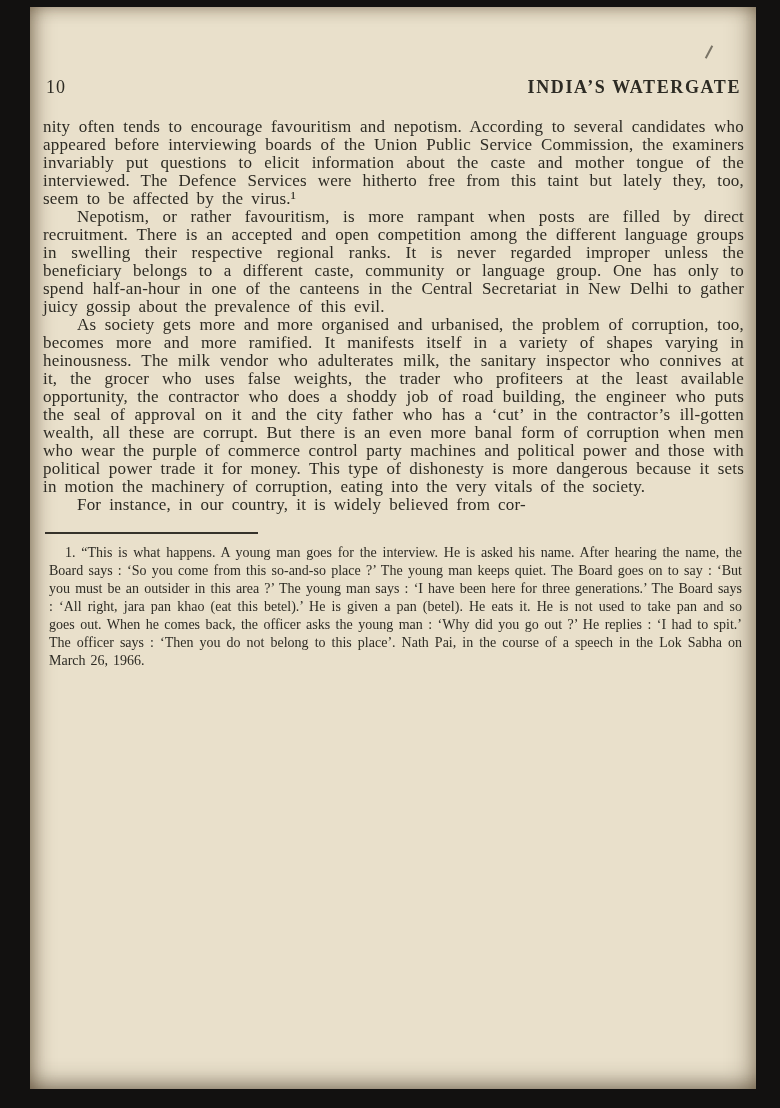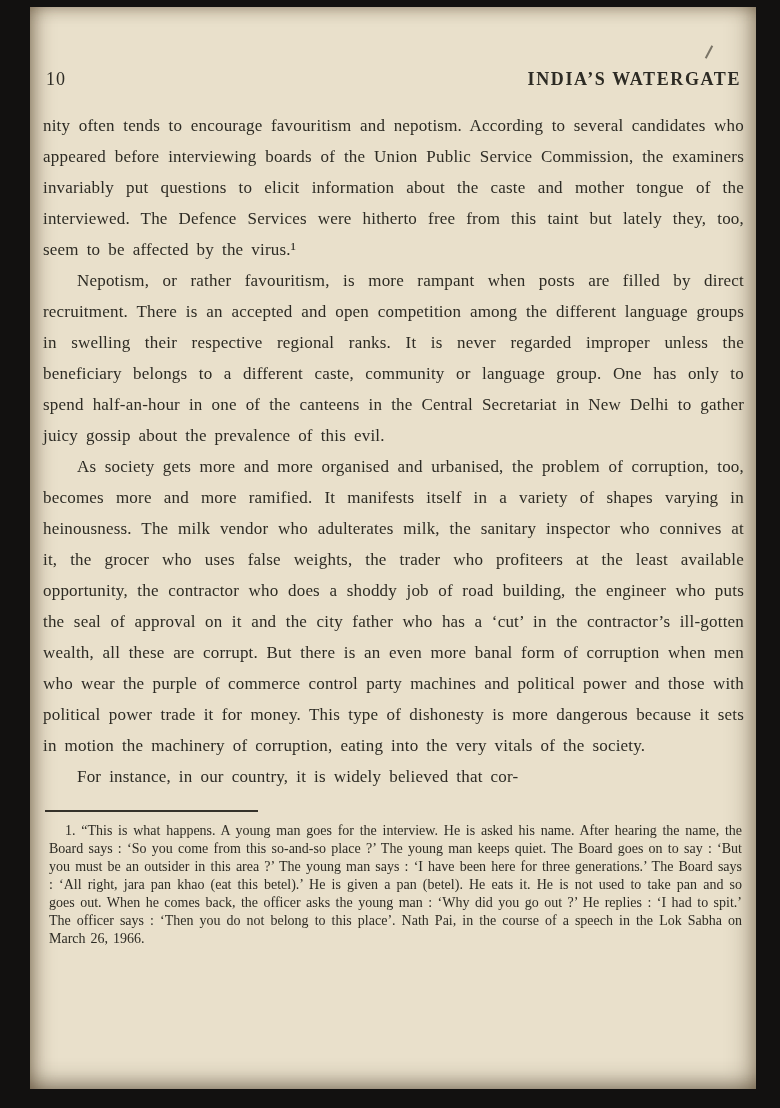--- a/index.html
+++ b/index.html
@@ -21,36 +21,36 @@
     box-shadow:
       inset 14px 0 20px -10px rgba(70, 50, 25, 0.55),
       inset -16px 0 24px -12px rgba(70, 52, 28, 0.50),
       inset 0 12px 18px -12px rgba(70, 52, 28, 0.35),
       inset 0 -18px 22px -12px rgba(55, 42, 25, 0.45);
   }
   .content {
     position: absolute;
     left: 13px;
     right: 12px;
-    top: 0;
+    top: 8px;
     color: #2d2b24;
   }
   .header {
     display: flex;
     justify-content: space-between;
     align-items: baseline;
     margin-top: 62px;
     padding: 0 3px;
   }
   .page-num { font-size: 18px; letter-spacing: 1px; }
   .running-title { font-weight: bold; font-size: 18px; letter-spacing: 1.6px; }
   .bodytext {
     margin-top: 20px;
     font-size: 17px;
-    line-height: 31px;
+    line-height: 18px;
     text-align: justify;
     word-spacing: 3.5px;
     letter-spacing: 0.2px;
   }
   .bodytext p { margin: 0; text-indent: 34px; }
   .bodytext p.noindent { text-indent: 0; }
   .footnote-rule {
     margin-top: 18px;
     margin-left: 2px;
     width: 213px;
@@ -86,21 +86,21 @@
 
     <div class="header">
       <span class="page-num">10</span>
       <span class="running-title">INDIA’S WATERGATE</span>
     </div>
 
     <div class="bodytext">
       <p class="noindent">nity often tends to encourage favouritism and nepotism. According to several candidates who appeared before interviewing boards of the Union Public Service Commission, the examiners invariably put questions to elicit information about the caste and mother tongue of the interviewed. The Defence Services were hitherto free from this taint but lately they, too, seem to be affected by the virus.¹</p>
       <p>Nepotism, or rather favouritism, is more rampant when posts are filled by direct recruitment. There is an accepted and open competition among the different language groups in swelling their respective regional ranks. It is never regarded improper unless the beneficiary belongs to a different caste, community or language group. One has only to spend half-an-hour in one of the canteens in the Central Secretariat in New Delhi to gather juicy gossip about the prevalence of this evil.</p>
       <p>As society gets more and more organised and urbanised, the problem of corruption, too, becomes more and more ramified. It manifests itself in a variety of shapes varying in heinousness. The milk vendor who adulterates milk, the sanitary inspector who connives at it, the grocer who uses false weights, the trader who profiteers at the least available opportunity, the contractor who does a shoddy job of road building, the engineer who puts the seal of approval on it and the city father who has a ‘cut’ in the contractor’s ill-gotten wealth, all these are corrupt. But there is an even more banal form of corruption when men who wear the purple of commerce control party machines and political power and those with political power trade it for money. This type of dishonesty is more dangerous because it sets in motion the machinery of corruption, eating into the very vitals of the society.</p>
-      <p>For instance, in our country, it is widely believed that cor-</p>
+      <p>For instance, in our country, it is widely believed from cor-</p>
     </div>
 
     <div class="footnote-rule"></div>
 
     <p class="footnote">1. “This is what happens. A young man goes for the interview. He is asked his name. After hearing the name, the Board says : ‘So you come from this so-and-so place ?’ The young man keeps quiet. The Board goes on to say : ‘But you must be an outsider in this area ?’ The young man says : ‘I have been here for three generations.’ The Board says : ‘All right, jara pan khao (eat this betel).’ He is given a pan (betel). He eats it. He is not used to take pan and so goes out. When he comes back, the officer asks the young man : ‘Why did you go out ?’ He replies : ‘I had to spit.’ The officer says : ‘Then you do not belong to this place’. Nath Pai, in the course of a speech in the Lok Sabha on March 26, 1966.</p>
 
   </div>
 </div>
 
 </body></html>

